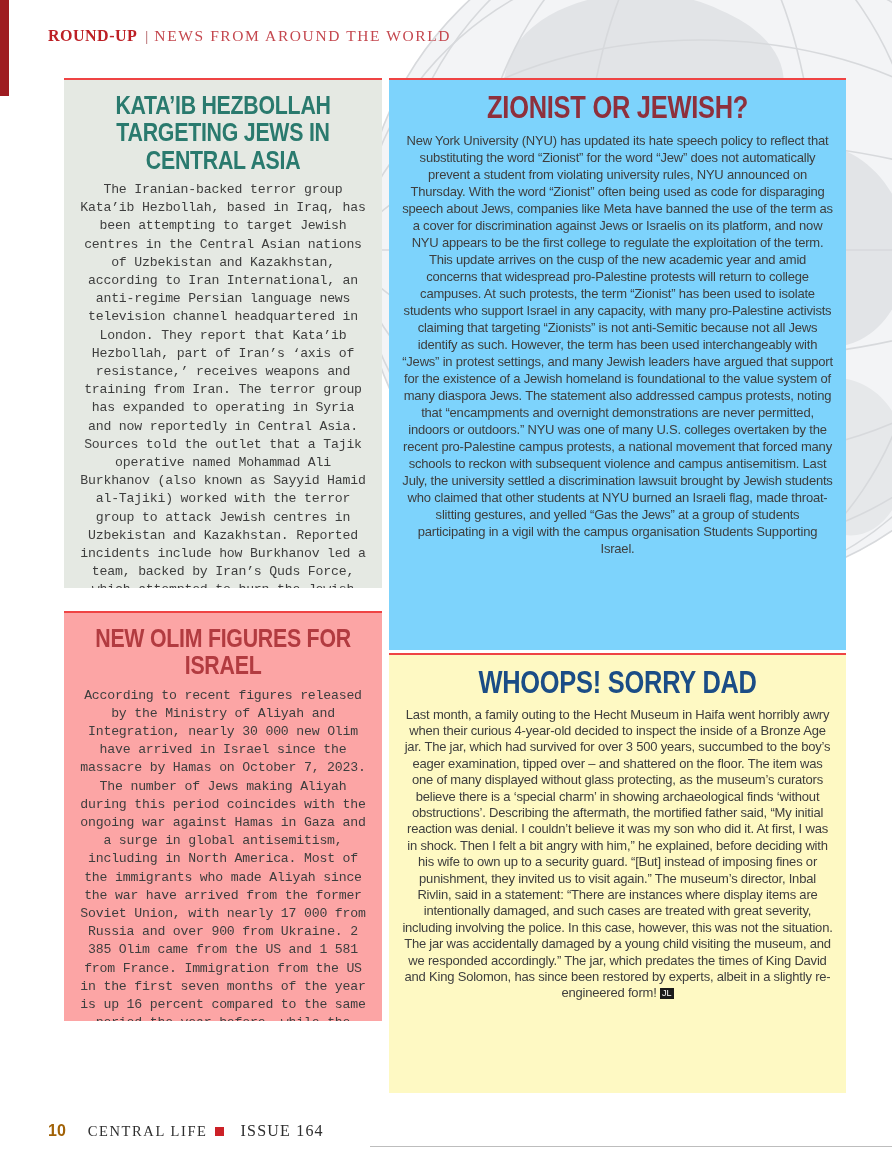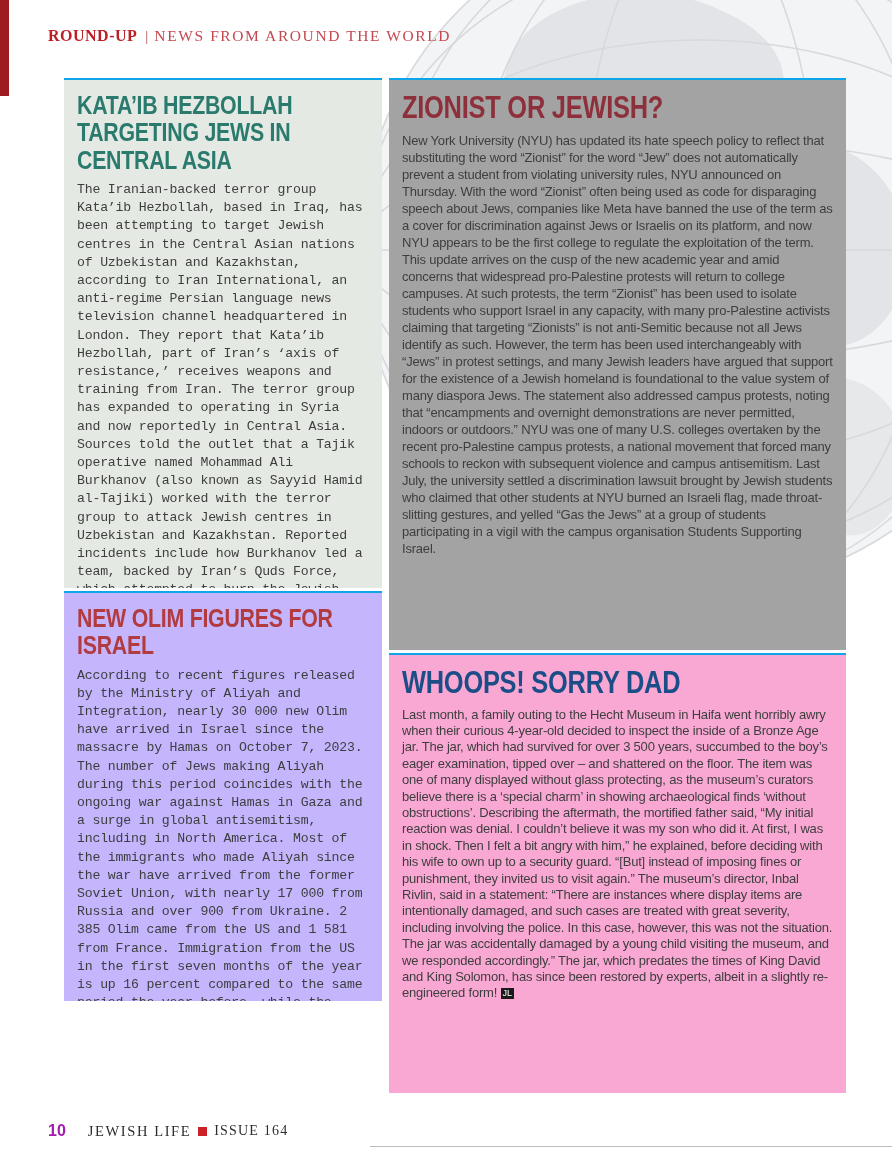--- a/index.html
+++ b/index.html
@@ -13,49 +13,49 @@
   .globe{position:absolute;left:0;top:0;z-index:0;}
 
   
   .header{position:absolute;left:48px;top:27px;z-index:2;font-family:"Liberation Serif","DejaVu Serif",serif;
           white-space:nowrap;}
   .kicker{color:#bd1f25;font-weight:700;font-size:16px;letter-spacing:.5px;}
   .hsep{color:#a84b50;font-size:15px;margin:0 6px 0 8px;}
   .htitle{color:#c4474e;font-size:15.5px;letter-spacing:1.6px;}
 
   
-  .panel{position:absolute;z-index:1;box-sizing:border-box;border-top:2px solid #0ea5e9;
-         padding:10px 13px;overflow:hidden;}
+  .panel{position:absolute;z-index:1;box-sizing:border-box;border-top:2px solid #ef4444;
+         padding:10px 13px;overflow:hidden;text-align:center;}
   #a1{left:64px;top:78px;width:318px;height:510px;background:#e5e9e3;}
-  #a2{left:64px;top:591px;width:318px;height:410px;background:#c4b5fd;}
-  #a3{left:389px;top:78px;width:457px;height:572px;background:#a3a3a3;}
-  #a4{left:389px;top:653px;width:457px;height:440px;background:#f9a8d4;}
+  #a2{left:64px;top:611px;width:318px;height:410px;background:#fca5a5;}
+  #a3{left:389px;top:78px;width:457px;height:572px;background:#7dd3fc;}
+  #a4{left:389px;top:653px;width:457px;height:440px;background:#fef9c3;}
 
   .headline{font-weight:700;margin:2px 0 7px 0;letter-spacing:-.3px;
             transform:scaleX(.82);transform-origin:0 0;width:122%;line-height:1.05;}
   #a1 .headline{color:#2a7a6e;font-size:26px;}
   #a2 .headline{color:#b23b40;font-size:26px;}
   #a3 .headline{color:#8e303c;font-size:31px;}
   #a4 .headline{color:#1b4d86;font-size:31px;}
 
   .body{color:#3e3e3e;margin:0;letter-spacing:-.2px;}
   #a1 .body,#a2 .body{font-size:13.2px;line-height:18.2px;font-family:Liberation Mono, monospace;}
   #a3 .body{font-size:13px;line-height:17px;}
   #a4 .body{font-size:13px;line-height:16.4px;}
 
   .endmark{display:inline-block;background:#1a1a1a;color:#ffffff;font-weight:400;
            font-size:9px;line-height:11px;padding:0 2px;letter-spacing:0;vertical-align:1px;}
 
   
   .footer{position:absolute;left:48px;top:1122px;z-index:2;display:flex;align-items:center;
           font-family:"Liberation Serif","DejaVu Serif",serif;color:#2e2e2e;}
-  .pagenum{font-weight:700;font-size:16px;color:#a21caf;font-family:"Liberation Sans",sans-serif;}
+  .pagenum{font-weight:700;font-size:16px;color:#a16207;font-family:"Liberation Sans",sans-serif;}
   .mag{font-size:14.5px;letter-spacing:1.6px;margin-left:22px;}
   .sq{width:9px;height:9px;background:#cc2127;margin:0 7px;}
-  .issue{font-size:14px;letter-spacing:1.2px;}
+  .issue{font-size:16px;letter-spacing:1.2px;margin-left:10px;}
   .bottom-rule{position:absolute;left:370px;top:1146px;width:522px;height:1px;background:#bdbdbd;z-index:2;}
 </style>
 </head>
 <body>
 
 <div id="page">
 
   <div class="edge-strip"></div>
 
   <svg class="globe" width="892" height="620" viewBox="0 0 892 620">
@@ -102,19 +102,19 @@
     <p class="body">New York University (NYU) has updated its hate speech policy to reflect that substituting the word “Zionist” for the word “Jew” does not automatically prevent a student from violating university rules, NYU announced on Thursday. With the word “Zionist” often being used as code for disparaging speech about Jews, companies like Meta have banned the use of the term as a cover for discrimination against Jews or Israelis on its platform, and now NYU appears to be the first college to regulate the exploitation of the term. This update arrives on the cusp of the new academic year and amid concerns that widespread pro-Palestine protests will return to college campuses. At such protests, the term “Zionist” has been used to isolate students who support Israel in any capacity, with many pro-Palestine activists claiming that targeting “Zionists” is not anti-Semitic because not all Jews identify as such. However, the term has been used interchangeably with “Jews” in protest settings, and many Jewish leaders have argued that support for the existence of a Jewish homeland is foundational to the value system of many diaspora Jews. The statement also addressed campus protests, noting that “encampments and overnight demonstrations are never permitted, indoors or outdoors.” NYU was one of many U.S. colleges overtaken by the recent pro-Palestine campus protests, a national movement that forced many schools to reckon with subsequent violence and campus antisemitism. Last July, the university settled a discrimination lawsuit brought by Jewish students who claimed that other students at NYU burned an Israeli flag, made throat-slitting gestures, and yelled “Gas the Jews” at a group of students participating in a vigil with the campus organisation Students Supporting Israel.</p>
   </section>
 
   <section class="panel" id="a4">
     <h2 class="headline">WHOOPS! SORRY DAD</h2>
     <p class="body"><span>Last month, a family outing to the Hecht Museum in Haifa went horribly awry when their curious 4-year-old decided to inspect the inside of a Bronze Age jar. The jar, which had survived for over 3 500 years, succumbed to the boy’s eager examination, tipped over – and shattered on the floor. The item was one of many displayed without glass protecting, as the museum’s curators believe there is a ‘special charm’ in showing archaeological finds ‘without obstructions’. Describing the aftermath, the mortified father said, “My initial reaction was denial. I couldn’t believe it was my son who did it. At first, I was in shock. Then I felt a bit angry with him,” he explained, before deciding with his wife to own up to a security guard. “[But] instead of imposing fines or punishment, they invited us to visit again.” The museum’s director, Inbal Rivlin, said in a statement: “There are instances where display items are intentionally damaged, and such cases are treated with great severity, including involving the police. In this case, however, this was not the situation. The jar was accidentally damaged by a young child visiting the museum, and we responded accordingly.” The jar, which predates the times of King David and King Solomon, has since been restored by experts, albeit in a slightly re-engineered form!</span> <span class="endmark">JL</span></p>
   </section>
 
   <div class="footer">
     <span class="pagenum">10</span>
-    <span class="mag">JEWISH LIFE</span>
+    <span class="mag">CENTRAL LIFE</span>
     <span class="sq"></span>
     <span class="issue">ISSUE 164</span>
   </div>
   <div class="bottom-rule"></div>
 
 </div>
 
 </body></html>

